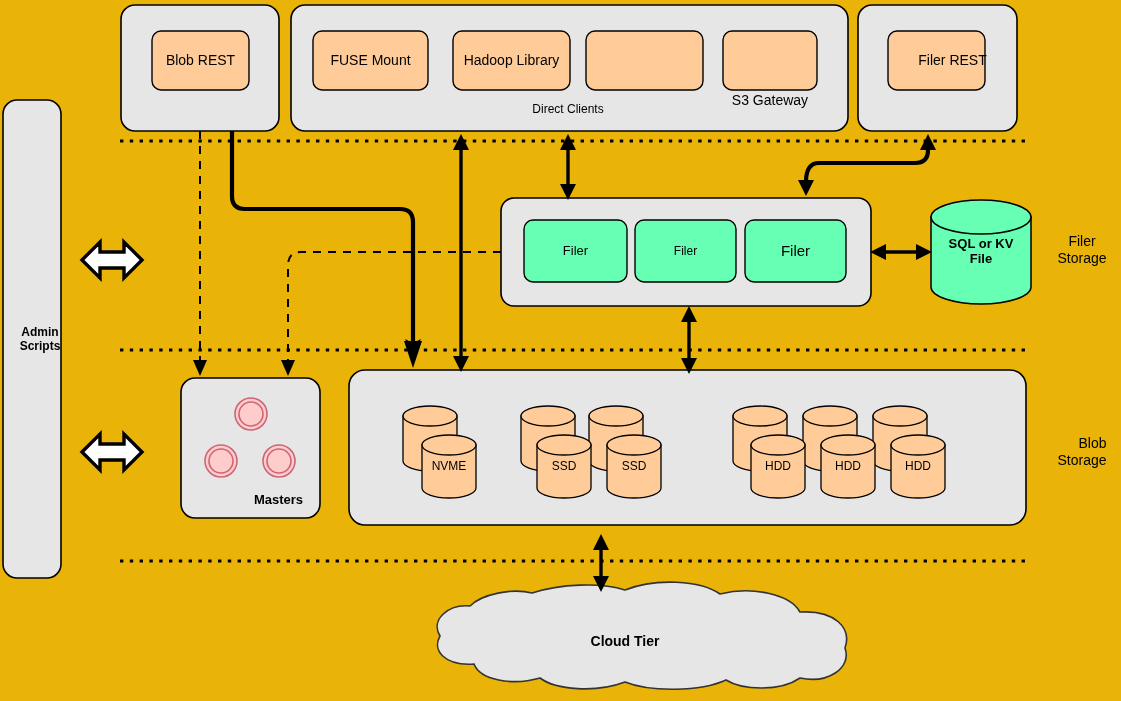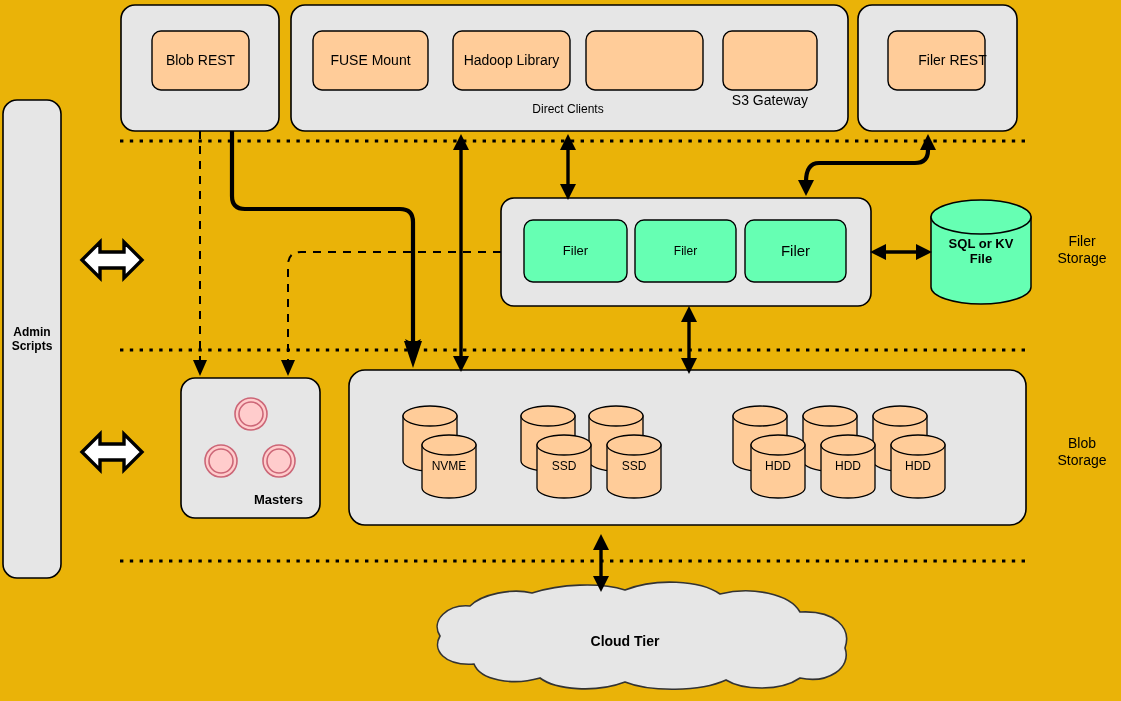--- a/index.html
+++ b/index.html
@@ -286,24 +286,24 @@
   <div class="lbl t12" style="left:537px;top:456px;width:54px;height:20px;">SSD</div>
 
   <div class="lbl t12" style="left:607px;top:456px;width:54px;height:20px;">SSD</div>
 
   <div class="lbl t12" style="left:751px;top:456px;width:54px;height:20px;">HDD</div>
 
   <div class="lbl t12" style="left:821px;top:456px;width:54px;height:20px;">HDD</div>
 
   <div class="lbl t12" style="left:891px;top:456px;width:54px;height:20px;">HDD</div>
 
-  <div class="lbl t12 bold" style="left:3px;top:318px;width:58px;height:42px;">Admin
+  <div class="lbl t12 bold" style="left:3px;top:318px;width:58px;height:42px;padding-left:8px;">Admin
 Scripts</div>
 
   <div class="lbl t14" style="left:1046px;top:230px;width:72px;height:40px;">Filer
 Storage</div>
 
-  <div class="lbl t14" style="left:1046px;top:432px;width:72px;height:40px;">Blob
+  <div class="lbl t14" style="left:1046px;top:432px;width:72px;height:40px;text-align:right;">Blob
 Storage</div>
 
   <div class="lbl t14 bold" style="left:545px;top:630px;width:160px;height:22px;">Cloud Tier</div>
 
 </div>
 
 </body></html>

